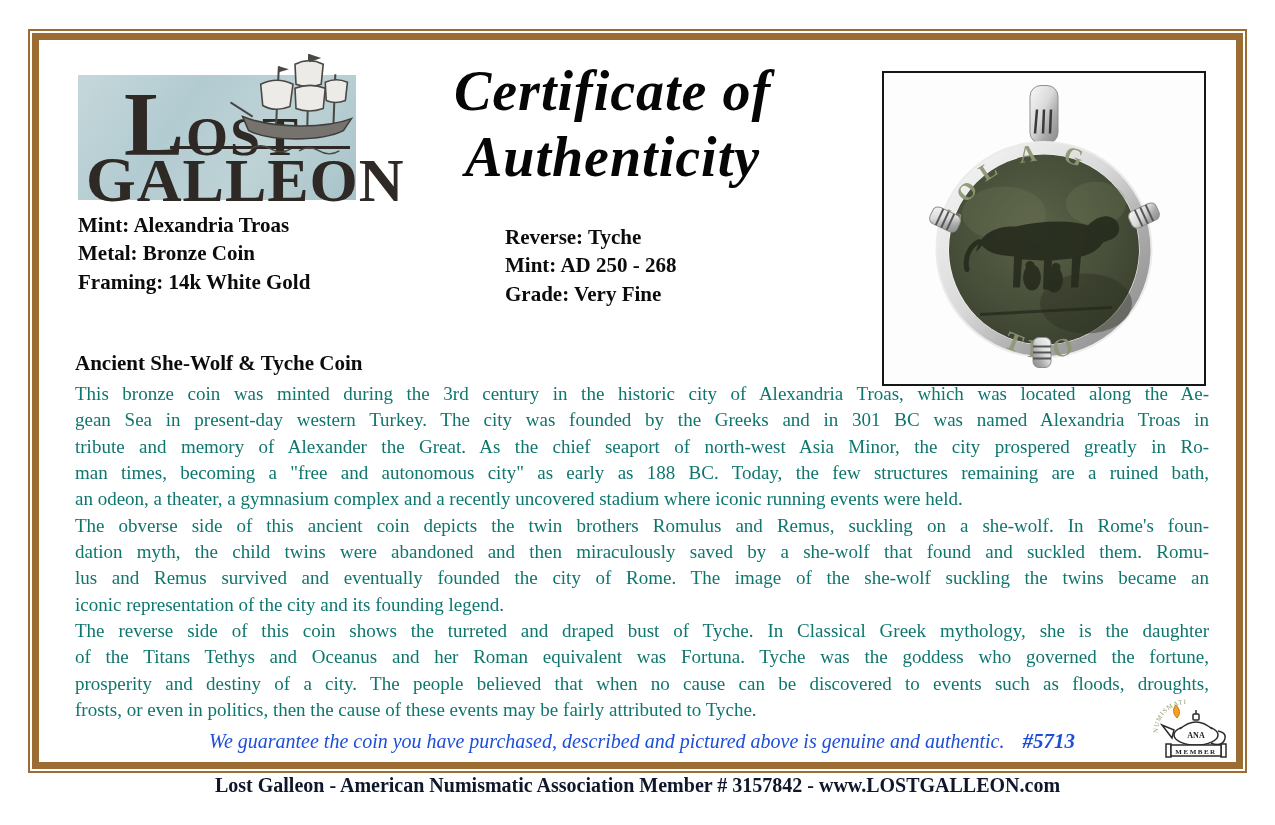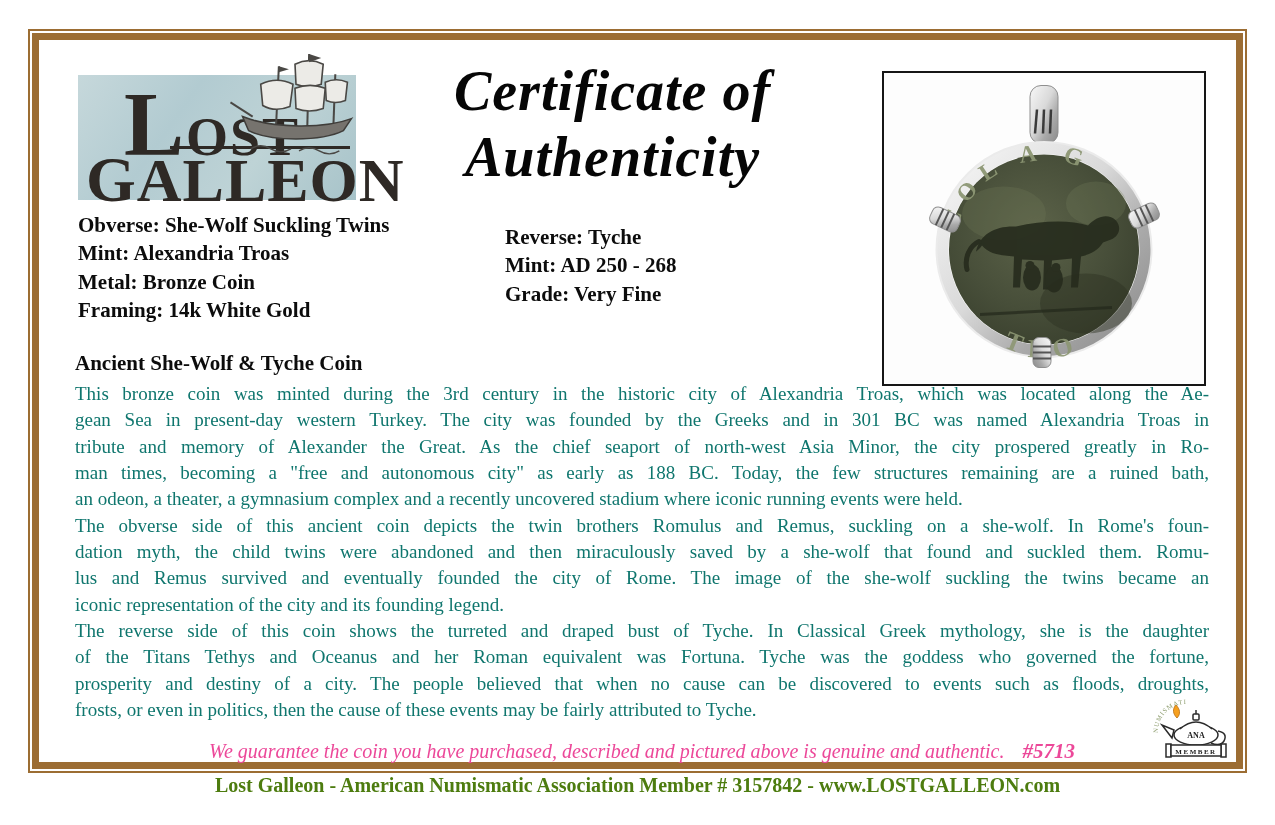--- a/index.html
+++ b/index.html
@@ -37,30 +37,30 @@
   .specs-left { left:78px; }
   .specs-right { left:505px;margin-top:12px; }
 
   
   .desc-heading { position:absolute; left:75px; top:351px; font-size:21px; font-weight:bold; color:#0c0c0c; }
   .desc-body { position:absolute; left:75px; top:381px; width:1134px; font-size:19px; line-height:26.35px; color:#0f766e; }
   .bline.full { text-align:justify; text-align-last:justify; }
 
   
   .guarantee { position:absolute; left:75px; top:729px; width:1134px; text-align:center;
-               font-style:italic; font-size:20px; color:#ec4899;margin-top:10px; }
+               font-style:italic; font-size:20px; color:#1d4ed8; }
   .cert-number { font-weight:bold; font-size:21px; margin-left:18px; }
 
   
   .ana-seal { position:absolute; left:1150px; top:697px; width:92px; height:64px; }
   .ana-seal svg { width:100%; height:100%; display:block; }
 
   
   .footer { position:absolute; left:0; top:774px; width:1275px; text-align:center;
-            color:#4d7c0f; font-size:20px; font-weight:bold; }
+            color:#0f172a; font-size:20px; font-weight:bold; }
 </style>
 </head>
 <body>
 
 <div class="page">
 
   <div class="frame-outer">
     <div class="frame-inner"></div>
   </div>
 
@@ -171,21 +171,20 @@
       <g transform="translate(158,279) rotate(90)">
         <rect x="-15" y="-9" width="30" height="18" rx="6" fill="url(#silv)" stroke="#8f8f8f"></rect>
         <line x1="-6" y1="-9" x2="-6" y2="9" stroke="#555" stroke-width="2"></line>
         <line x1="0" y1="-9" x2="0" y2="9" stroke="#555" stroke-width="2"></line>
         <line x1="6" y1="-9" x2="6" y2="9" stroke="#555" stroke-width="2"></line>
       </g>
     </svg>
   </div>
 
   <div class="specs specs-left">
-    <div><span>Obverse:</span> <span>She-Wolf Suckling Twins</span></div>
     <div><span>Mint:</span> <span>Alexandria Troas</span></div>
     <div><span>Metal:</span> <span>Bronze Coin</span></div>
     <div><span>Framing:</span> <span>14k White Gold</span></div>
   </div>
   <div class="specs specs-right">
     <div><span>Reverse:</span> <span>Tyche</span></div>
     <div><span>Mint:</span> <span>AD 250 - 268</span></div>
     <div><span>Grade:</span> <span>Very Fine</span></div>
   </div>
 

